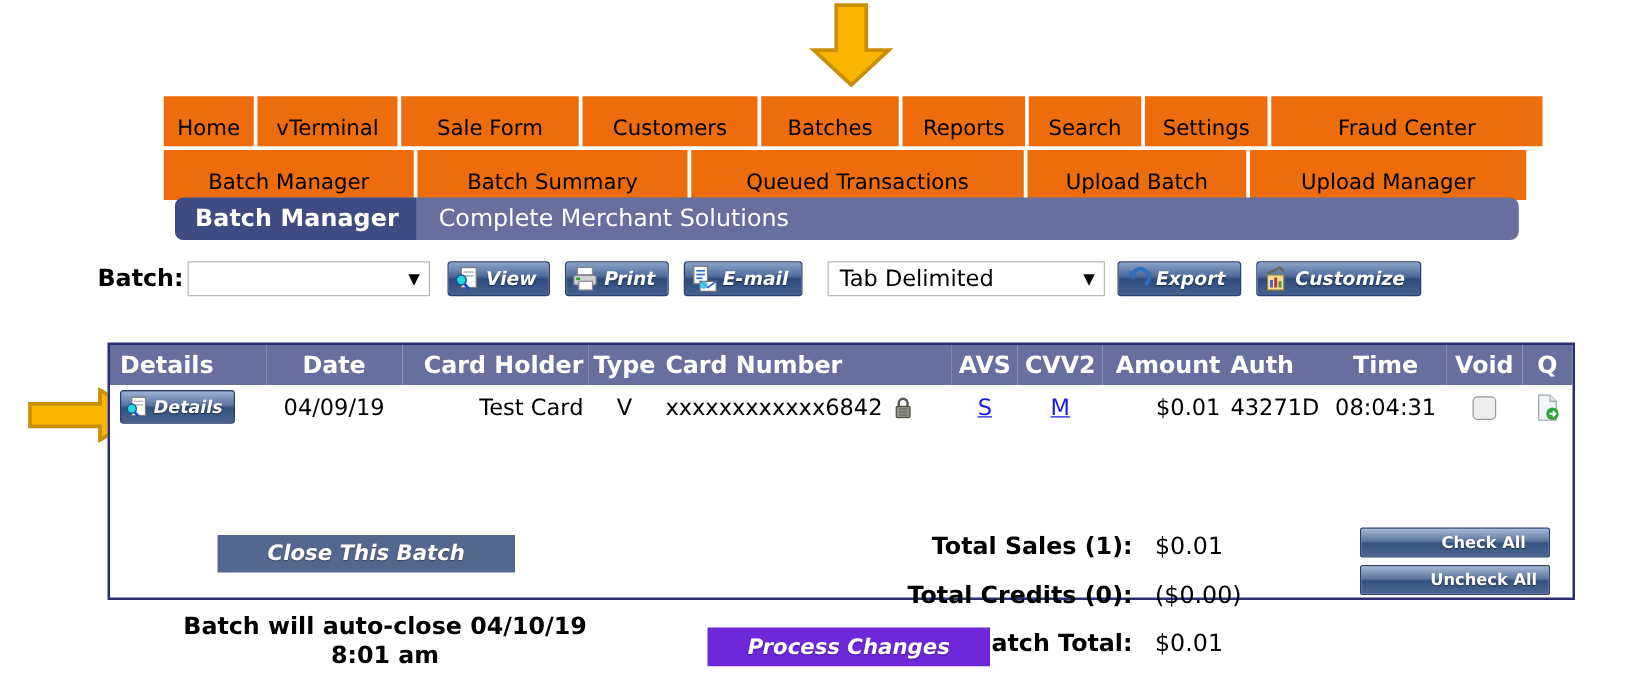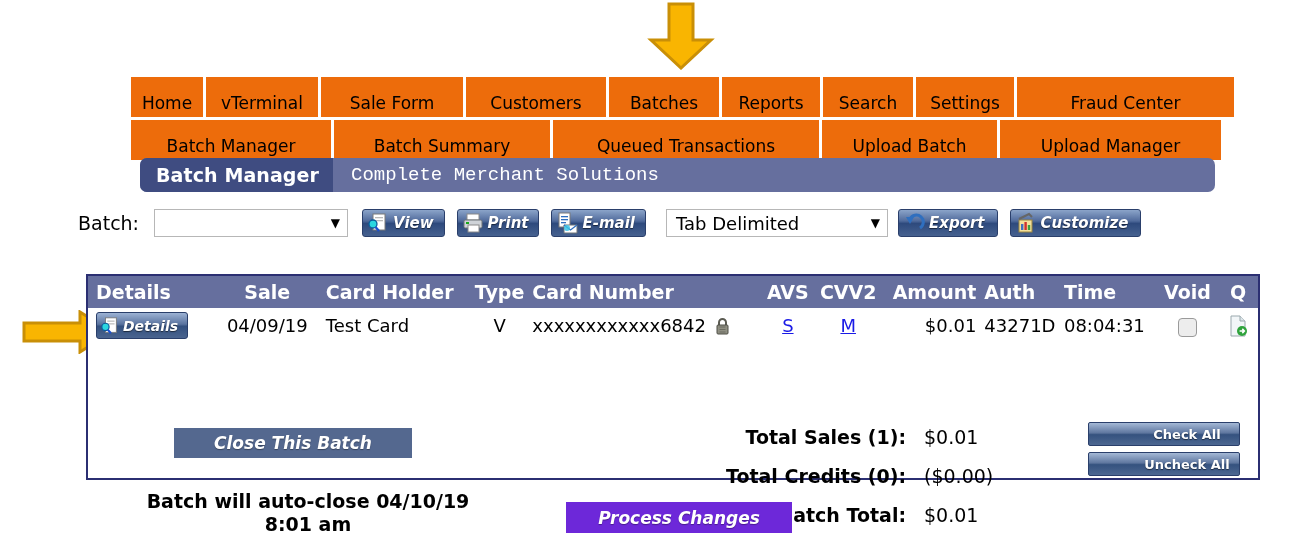--- a/index.html
+++ b/index.html
@@ -78,38 +78,37 @@
     height: 100%;
     display: flex;
     align-items: center;
     padding: 0 14px 0 16px;
     letter-spacing: .1px;
   }
   .title-band .t-sub {
     color: #ffffff;
     font-size: 19px;
     padding-left: 18px;
-    font-family: Liberation Mono, monospace;
   }
 
   
   .toolbar {
     position: absolute;
     left: 78px;
     top: 206px;
     width: 1210px;
     height: 34px;
     display: flex;
     align-items: center;
   }
   .tb-label {
-    font-weight: normal;
+    font-weight: bold;
     font-size: 19px;
     color: #000;
-    margin-right: 15px;
+    margin-right: 3px;
   }
   .sel {
     border: 1px solid #b7b7b7;
     background: #ffffff;
     height: 28px;
     box-sizing: border-box;
     display: flex;
     align-items: center;
     justify-content: space-between;
     font-size: 18px;
@@ -170,28 +169,28 @@
     padding: 0 4px;
     white-space: nowrap;
   }
   table.grid td {
     padding: 4px 4px;
     vertical-align: middle;
     white-space: nowrap;
   }
   .c-details { width: 130px; text-align: left; padding-left: 8px !important;}
   .c-date    { width: 118px; text-align: center;}
-  .c-holder  { width: 152px; text-align: left;}
+  .c-holder  { width: 152px; text-align: right;}
   .c-type    { width: 46px;  text-align: center;}
   .c-cardnum { width: 248px; text-align: left;}
   .c-avs     { width: 48px;  text-align: center;}
   .c-cvv2    { width: 62px;  text-align: center;}
   .c-amount  { width: 96px;  text-align: right;}
   .c-auth    { width: 72px;  text-align: left;}
-  .c-time    { width: 96px;  text-align: left;}
+  .c-time    { width: 96px;  text-align: center;}
   .c-void    { width: 58px;  text-align: center;}
   .c-q       { width: 42px;  text-align: center;}
 
   .lnk { color: #1a1ae6; text-decoration: underline; cursor: pointer; font-size: 18px;}
   .chk {
     width: 17px; height: 17px;
     border: 1px solid #9a9a9a;
     border-radius: 4px;
     background: #ededed;
     display: inline-block;
@@ -405,21 +404,21 @@
     </svg>
     <span>Customize</span>
   </div>
 </div>
 
 <div class="panel">
   <table class="grid">
     <thead>
       <tr>
         <th class="c-details">Details</th>
-        <th class="c-date">Sale</th>
+        <th class="c-date">Date</th>
         <th class="c-holder">Card Holder</th>
         <th class="c-type">Type</th>
         <th class="c-cardnum">Card Number</th>
         <th class="c-avs">AVS</th>
         <th class="c-cvv2">CVV2</th>
         <th class="c-amount">Amount</th>
         <th class="c-auth">Auth</th>
         <th class="c-time">Time</th>
         <th class="c-void">Void</th>
         <th class="c-q">Q</th>

